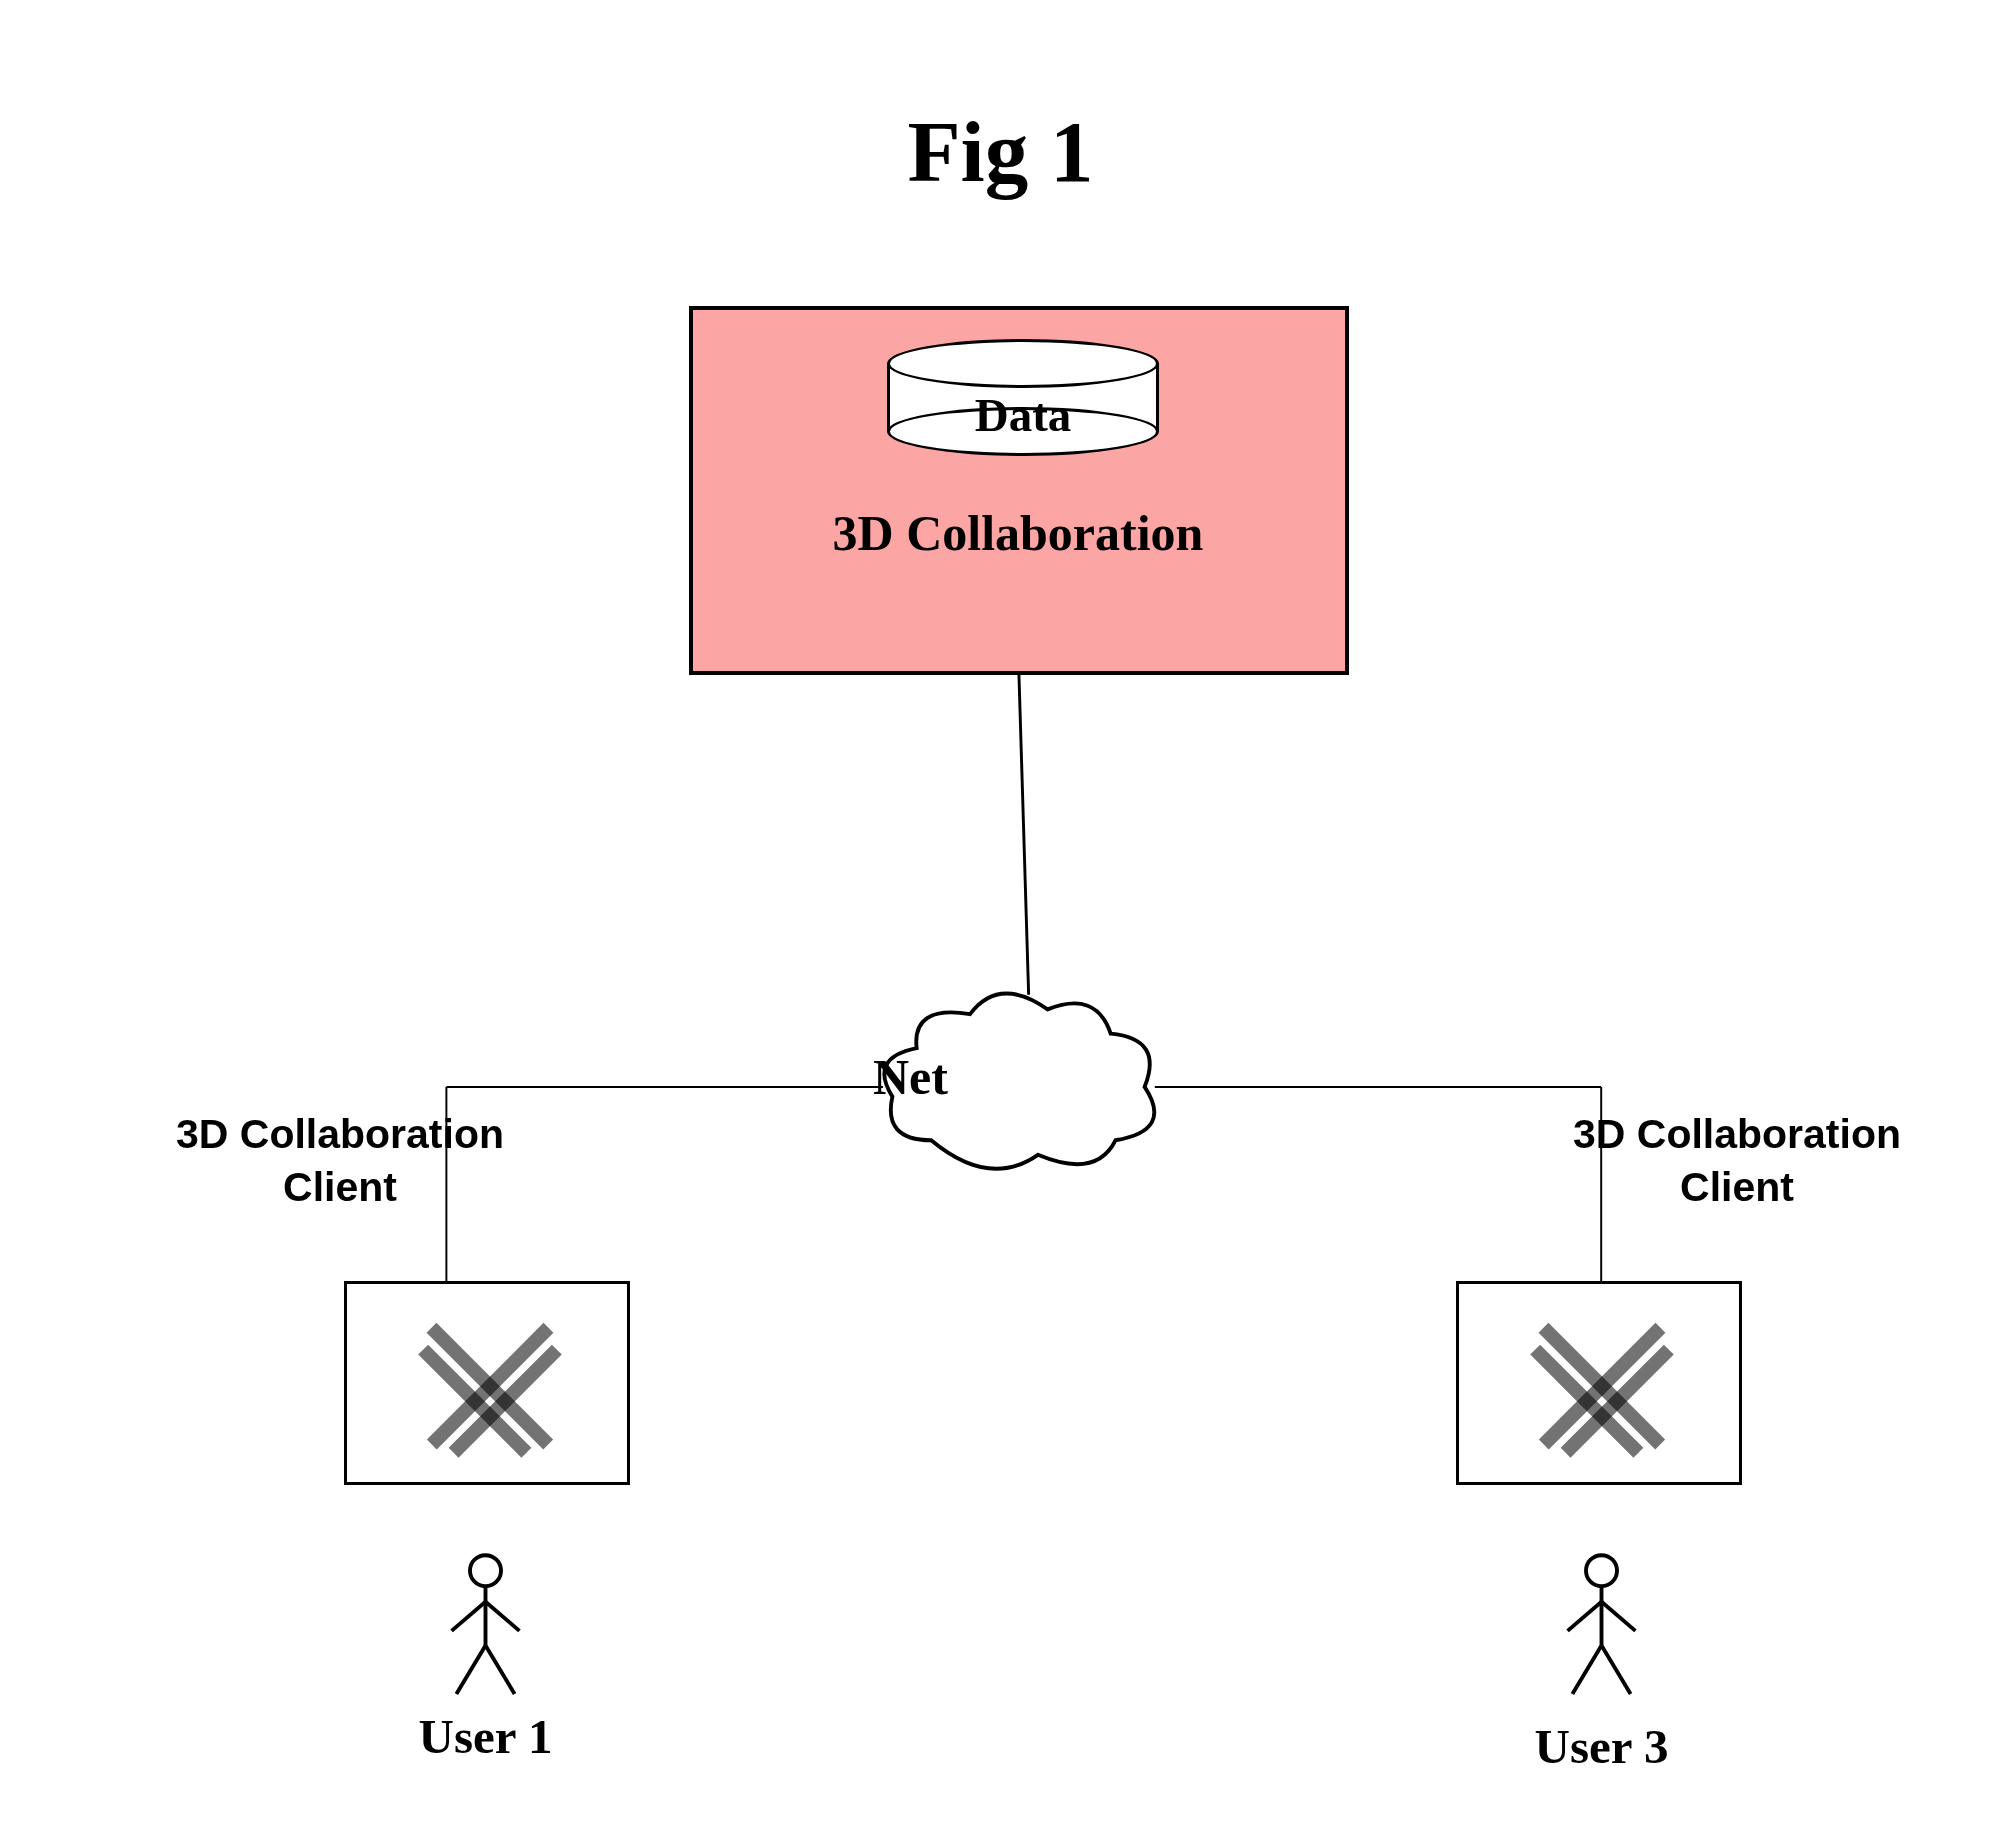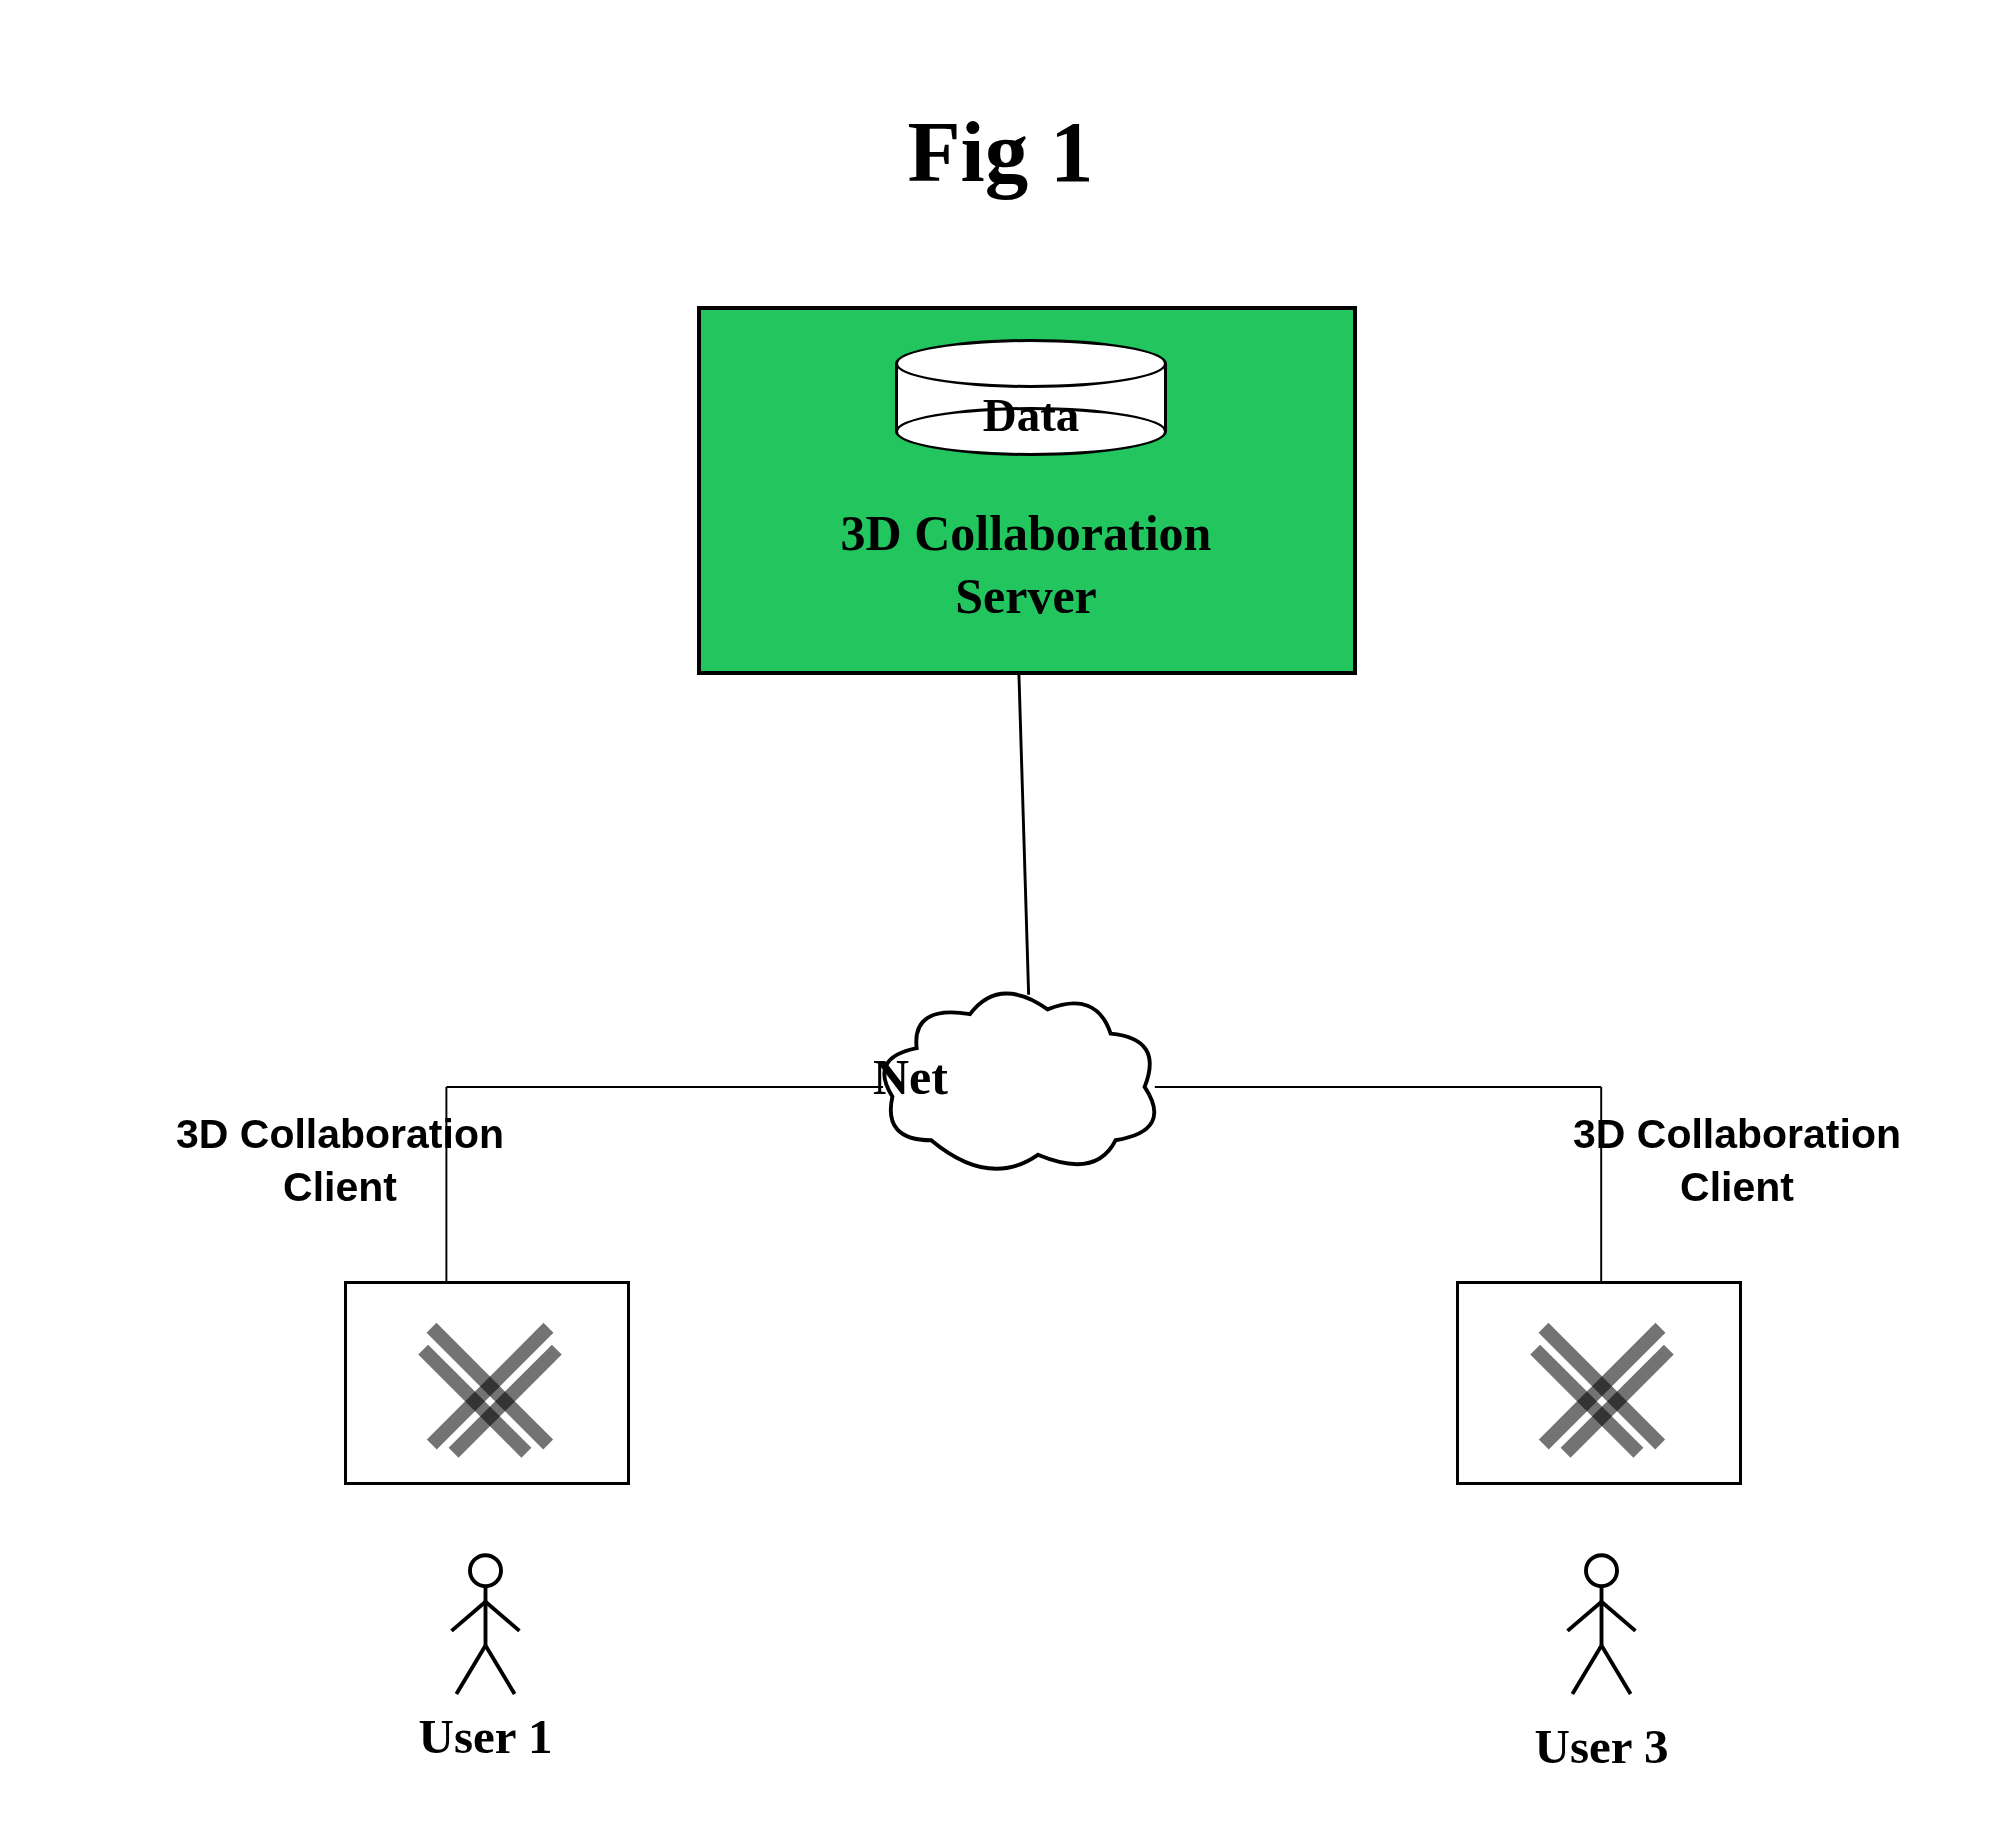--- a/index.html
+++ b/index.html
@@ -26,22 +26,21 @@
     position: absolute;
     left: 0; top: 0;
     width: 2001px; height: 1845px;
     overflow: visible;
   }
   
   .server-box {
     position: absolute;
     border: 4.9px solid #000;
     box-sizing: border-box;
-    background: #22c55e;
-    margin-left: 8px;
+    background: #fca5a5;
   }
   
   .db {
     position: absolute;
   }
   .db .cyl-body {
     position: absolute;
     left: 0; right: 0;
     border-left: 3.9px solid #000;
     border-right: 3.9px solid #000;
@@ -110,21 +109,20 @@
   <div class="server-box" style="left: 689px; top: 306px; width: 660px; height: 369px;">
 
     <div class="db" style="left: 194px; top: 29px; width: 272px; height: 116px;">
       <div class="cyl-body" style="top: 24px; height: 68px;"></div>
       <div class="cyl-bottom" style="top: 68px; height: 49px;"></div>
       <div class="cyl-top" style="top: 0px; height: 49px;"></div>
       <div class="cyl-label" style="top: 49px; font-size: 47px;">Data</div>
     </div>
 
     <div class="label" style="left: 0; width: 650px; top: 194px; font-size: 50px;">3D Collaboration</div>
-    <div class="label" style="left: 0; width: 650px; top: 257px; font-size: 50px;">Server</div>
   </div>
 
   <div class="cloud" style="left: 873px; top: 985px; width: 291px; height: 199px;">
     <svg viewBox="0 0 300 205" width="291" height="199">
       <path d="M 60 160
                Q 10 160 20 115
                Q -5 75 45 65
                Q 40 20 100 30
                Q 130 -10 180 25
                Q 230 5 245 50

